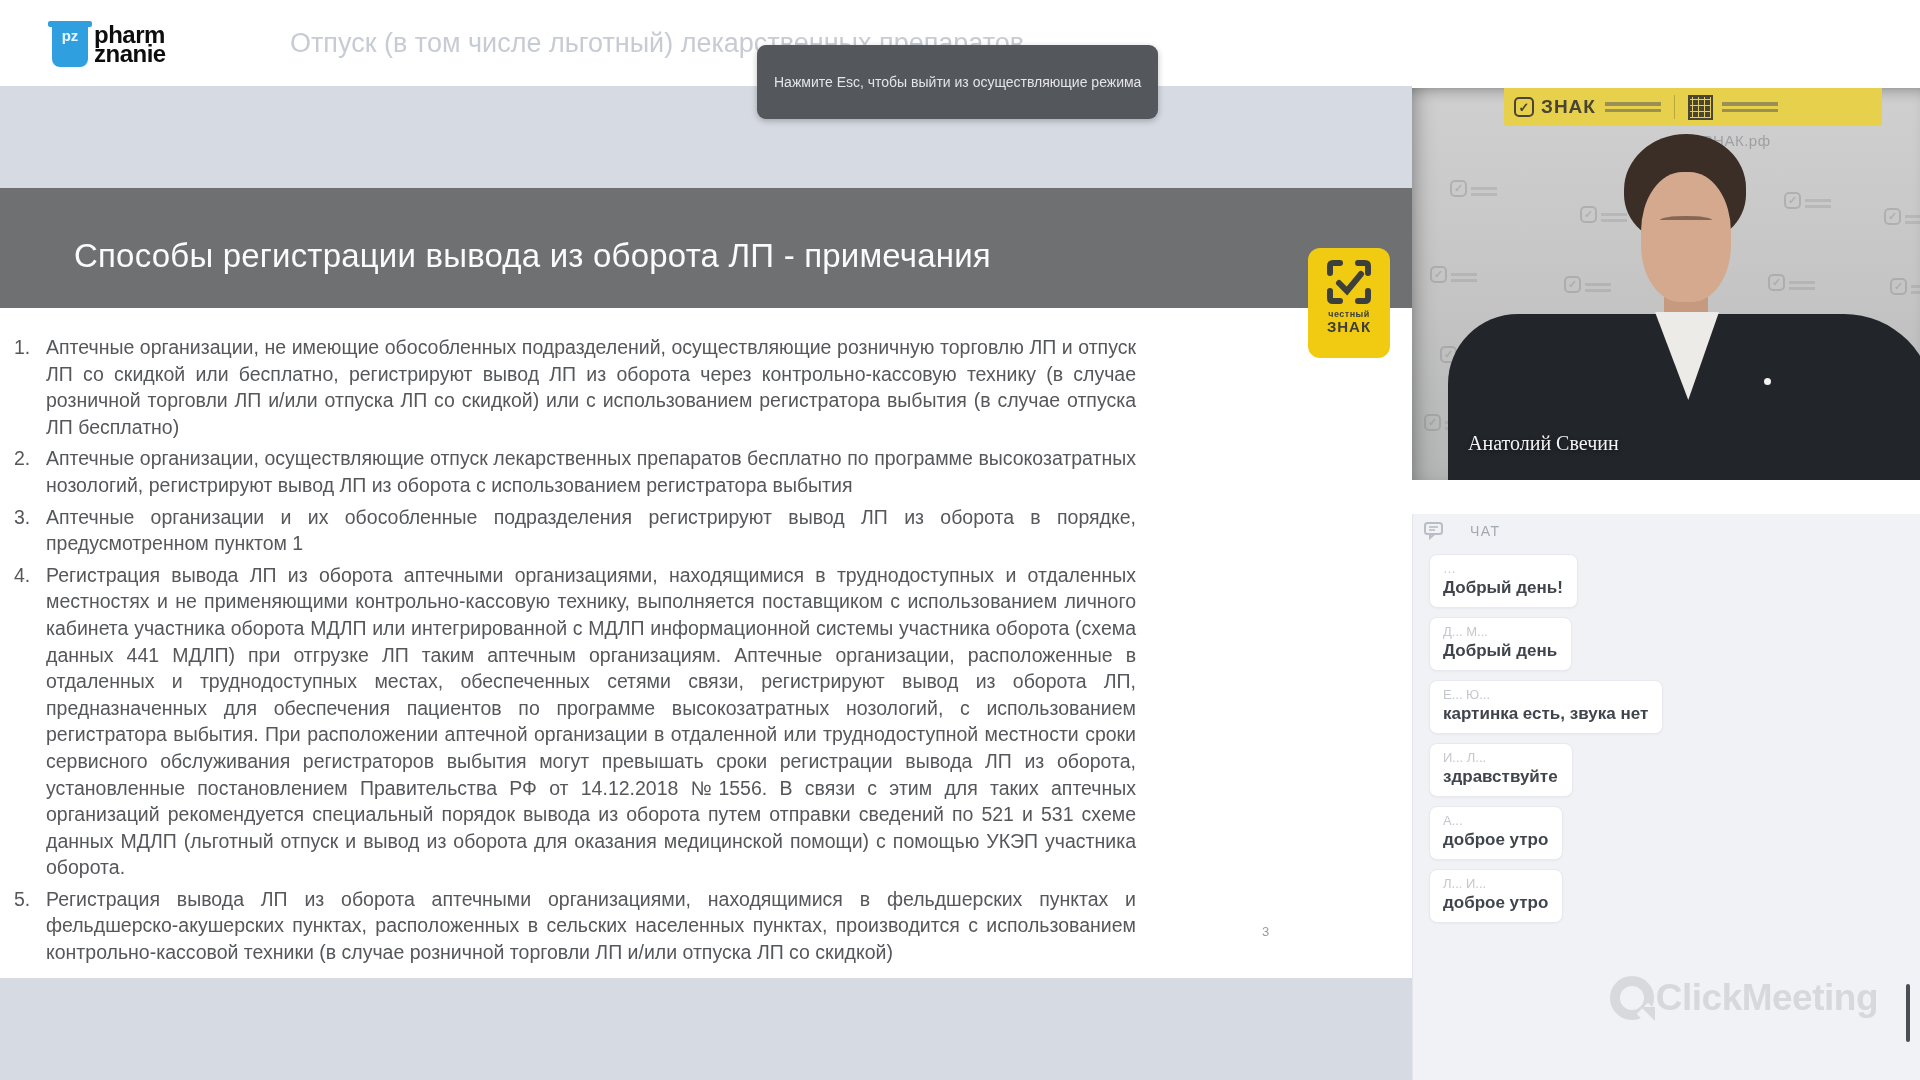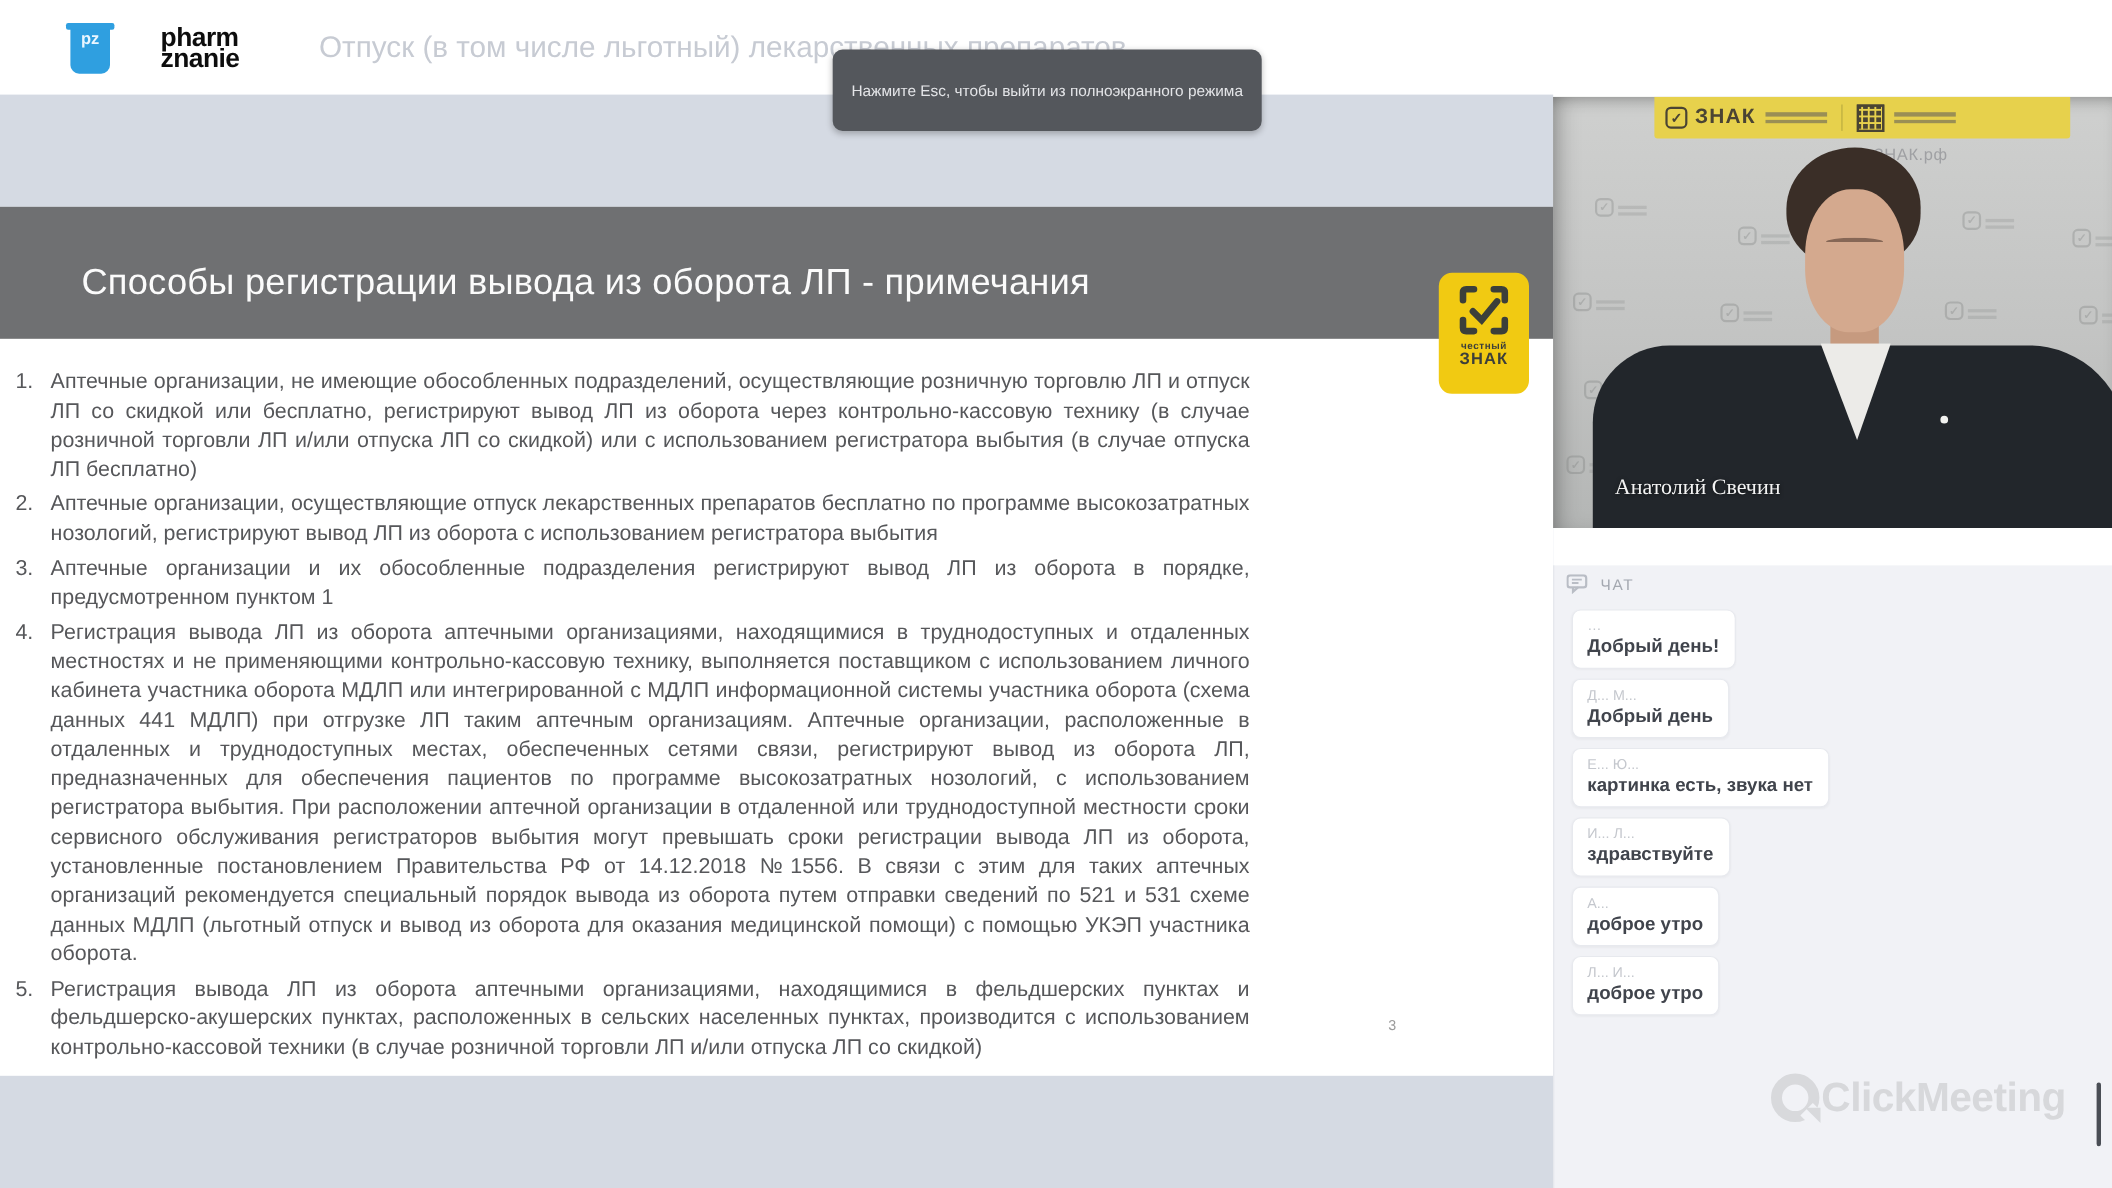--- a/index.html
+++ b/index.html
@@ -1,21 +1,21 @@
 <!DOCTYPE html>
 <html><head>
 <meta charset="utf-8">
 <style>
   * { margin:0; padding:0; box-sizing:border-box; }
   html,body { width:1920px; height:1080px; background:#fff; font-family:"Liberation Sans", sans-serif; overflow:hidden; }
   .stage { position:relative; width:1920px; height:1080px; background:#fff; }
 
   
   .top-bar { position:absolute; left:0; top:0; width:1920px; height:86px; background:#ffffff; }
-  .brand { position:absolute; left:64px; top:21px; display:flex; align-items:center;gap:40px; }
+  .brand { position:absolute; left:52px; top:21px; display:flex; align-items:center; }
   .brand-icon { width:36px; height:46px; background:#2f9fe0; border-radius:4px 4px 8px 8px; position:relative; margin-right:6px; }
   .brand-icon::before { content:"pz"; position:absolute; left:0; right:0; top:8px; text-align:center; color:#eaf6ff; font-weight:bold; font-size:15px; line-height:13px; letter-spacing:0; white-space:pre; }
   .brand-icon::after { content:""; position:absolute; left:-4px; top:0; width:44px; height:6px; background:#2f9fe0; border-radius:2px; }
   .brand-text { color:#0d0d0d; font-weight:bold; font-size:24px; line-height:19px; letter-spacing:-0.5px; }
   .hdr-title { position:absolute; left:290px; top:0; height:86px; display:flex; align-items:center; color:#c7cbd3; font-size:27px; }
 
   
   .tooltip { position:absolute; left:757px; top:45px; height:74px; display:flex; align-items:center; padding:0 17px; background:#54575c; border-radius:9px; box-shadow:0 2px 6px rgba(0,0,0,.25); z-index:40; }
   .tooltip span { color:#e4e5e8; font-size:14px; white-space:nowrap; }
 
@@ -55,21 +55,21 @@
   .p-shirt { position:absolute; left:243px; top:224px; width:64px; height:88px; background:#ecebe8; clip-path:polygon(0 0,100% 0,52% 100%); }
   .p-pin { position:absolute; left:352px; top:290px; width:7px; height:7px; background:#f2f2f0; border-radius:50%; }
   .v-name { position:absolute; left:56px; top:344px; color:#f3f3f3; font-size:20px; text-shadow:0 1px 4px rgba(0,0,0,.55);font-family:Liberation Serif, serif; }
 
   
   .av-bar { position:absolute; left:1412px; top:480px; width:508px; height:34px; background:#2b323b; display:flex; align-items:center; padding-left:11px; gap:10px; }
   .av-bar .lbl { color:#eceef1; font-size:15px; font-weight:bold; letter-spacing:0.4px; }
 
   
   .chat { position:absolute; left:1412px; top:514px; width:508px; height:566px; background:#f1f2f6; border-left:1px solid #e3e5ea; }
-  .chat-head { position:absolute; left:0; top:0; width:100%; height:34px; display:flex; align-items:center; padding-left:11px; gap:9px; }
+  .chat-head { position:absolute; left:0; top:0; width:100%; height:34px; display:flex; align-items:center; padding-left:11px; gap:24px; }
   .chat-head .lbl { color:#a4a8b0; font-size:14px; letter-spacing:1.5px; }
   .messages { position:absolute; left:16px; top:40px; display:flex; flex-direction:column; align-items:flex-start; gap:9px; }
   .msg { background:#ffffff; border:1px solid #e7e9ee; border-radius:8px; padding:6px 14px 9px 13px; box-shadow:0 1px 2px rgba(40,45,60,.04); }
   .msg .sender { color:#c4c7cd; font-size:13px; margin-bottom:2px; min-height:14px; }
   .msg .text { color:#40444c; font-size:17px; font-weight:bold; }
   .watermark { position:absolute; right:42px; top:462px; display:flex; align-items:center; gap:2px; }
   .cm-logo { position:relative; width:44px; height:44px; }
   .cm-ring { position:absolute; inset:0; border:10px solid #d8d9dc; border-radius:50%; }
   .cm-cut { position:absolute; right:-2px; bottom:-2px; width:16px; height:16px; background:#f1f2f6; transform:rotate(45deg); }
   .cm-tip { position:absolute; right:-1px; bottom:-1px; width:0; height:0; border-left:14px solid #d8d9dc; border-bottom:14px solid transparent; transform:rotate(90deg); }
@@ -86,21 +86,21 @@
       <div class="brand-icon"></div>
       <div class="brand-text">
         <div>pharm</div>
         <div>znanie</div>
       </div>
     </div>
     <div class="hdr-title">Отпуск (в том числе льготный) лекарственных препаратов</div>
   </div>
 
   <div class="tooltip">
-    <span>Нажмите Esc, чтобы выйти из полноэкранного режима</span>
+    <span>Нажмите Esc, чтобы выйти из осуществляющие режима</span>
   </div>
 
   <div class="viewport">
     <div class="slide">
       <div class="slide-banner">
         <div class="slide-title">Способы регистрации вывода из оборота ЛП - примечания</div>
         <div class="cz-logo">
           <svg width="50" height="50" viewBox="0 0 50 50">
             <g fill="none" stroke="#3c3f3a" stroke-width="6" stroke-linecap="round">
               <path d="M6 16 V9 Q6 6 9 6 H16"></path>

